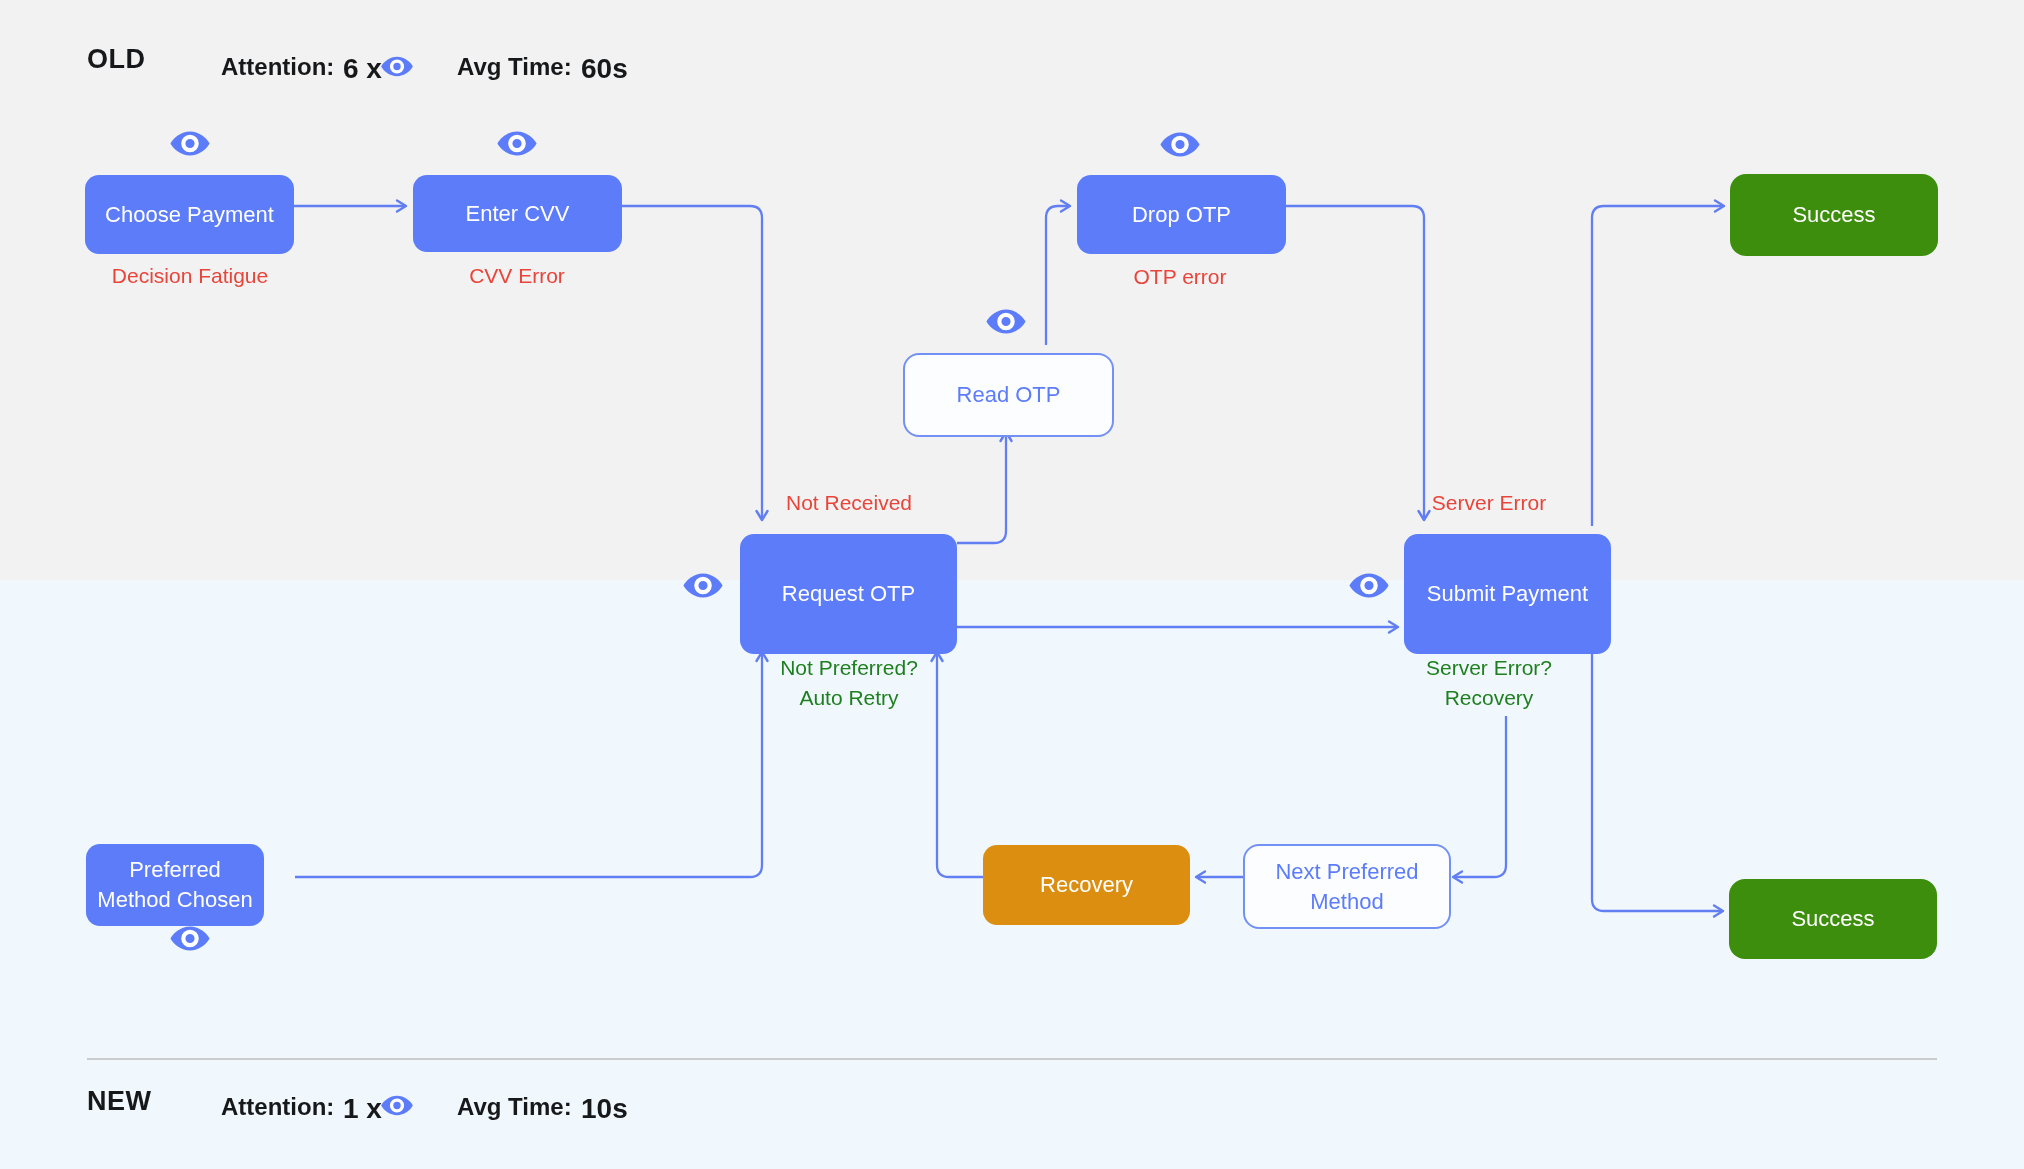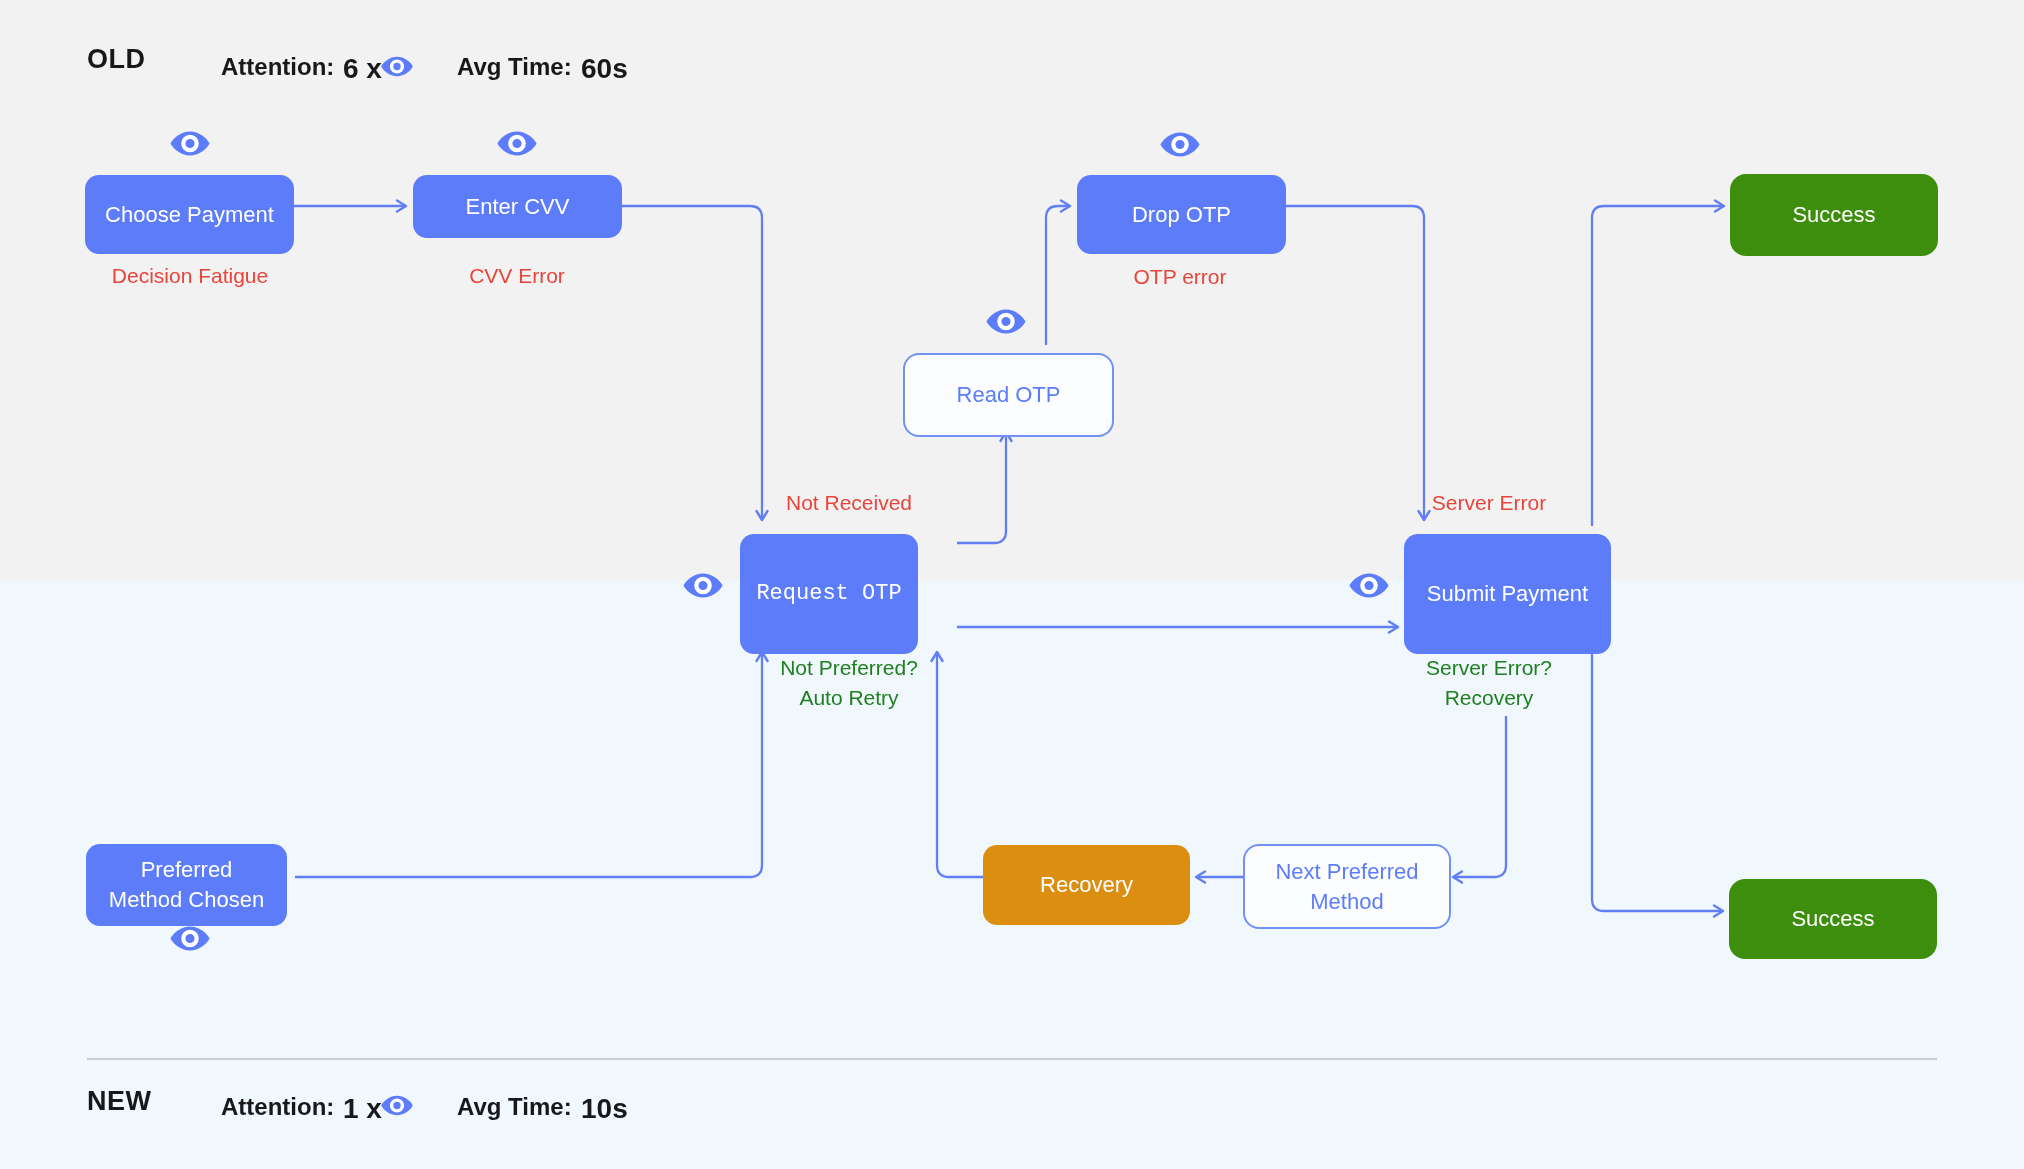--- a/index.html
+++ b/index.html
@@ -82,39 +82,39 @@
         <path d="M1243,877 H1198" class="conn" marker-end="url(#arw)"></path>
         <path d="M983,877 H949 Q937,877 937,865 V654" class="conn" marker-end="url(#arw)"></path>
         <path d="M295,877 H750 Q762,877 762,865 V654" class="conn" marker-end="url(#arw)"></path>
       </g>
   </svg>
 
   <div id="dyn">
       <div class="node blue" style="left: 85px; top: 167px; width: 209px; height: 79px;">
         <div>Choose Payment</div>
       </div>
-      <div class="node blue" style="left: 413px; top: 167px; width: 209px; height: 63px;">
+      <div class="node blue" style="left: 413px; top: 167px; width: 209px; height: 77px;">
         <div>Enter CVV</div>
       </div>
       <div class="node blue" style="left: 1077px; top: 167px; width: 209px; height: 79px;">
         <div>Drop OTP</div>
       </div>
       <div class="node green" style="left: 1730px; top: 166px; width: 208px; height: 82px;">
         <div>Success</div>
       </div>
       <div class="node outline" style="left: 903px; top: 345px; width: 207px; height: 80px;">
         <div>Read OTP</div>
       </div>
-      <div class="node blue" style="left: 740px; top: 526px; width: 178px; height: 120px; font-family: Liberation Mono, monospace;">
+      <div class="node blue" style="left: 740px; top: 526px; width: 217px; height: 120px;">
         <div>Request OTP</div>
       </div>
       <div class="node blue" style="left: 1404px; top: 526px; width: 207px; height: 120px;">
         <div>Submit Payment</div>
       </div>
-      <div class="node blue" style="left: 86px; top: 836px; width: 201px; height: 82px;">
+      <div class="node blue" style="left: 86px; top: 836px; width: 178px; height: 82px;">
         <div>Preferred</div>
         <div>Method Chosen</div>
       </div>
       <div class="node orange" style="left: 983px; top: 837px; width: 207px; height: 80px;">
         <div>Recovery</div>
       </div>
       <div class="node outline" style="left: 1243px; top: 836px; width: 204px; height: 81px;">
         <div>Next Preferred</div>
         <div>Method</div>
       </div>

